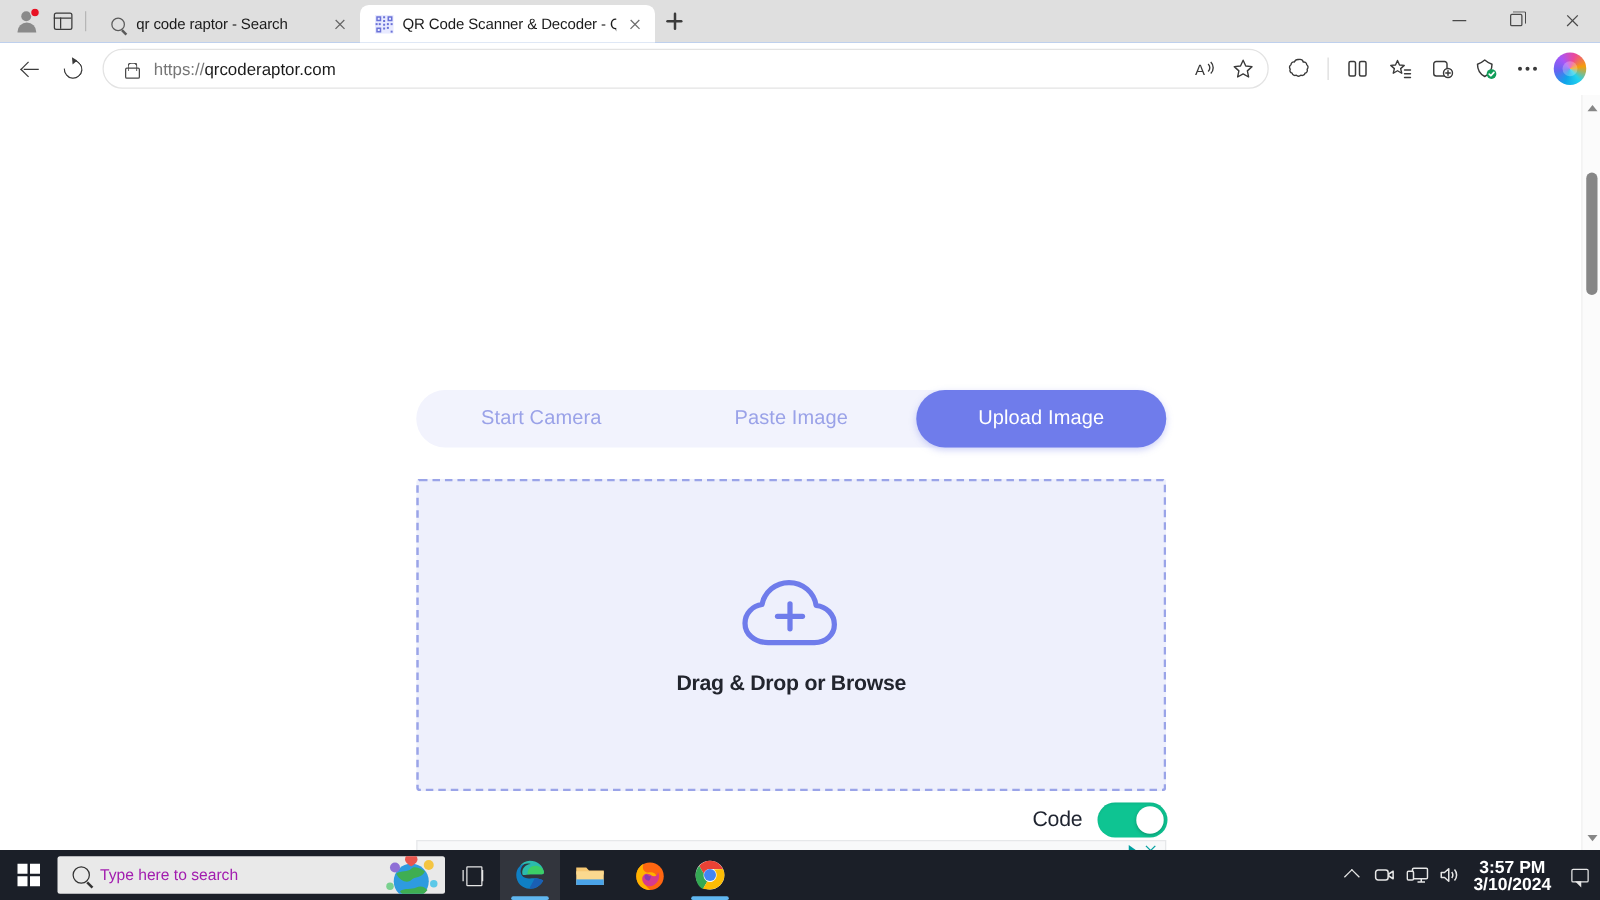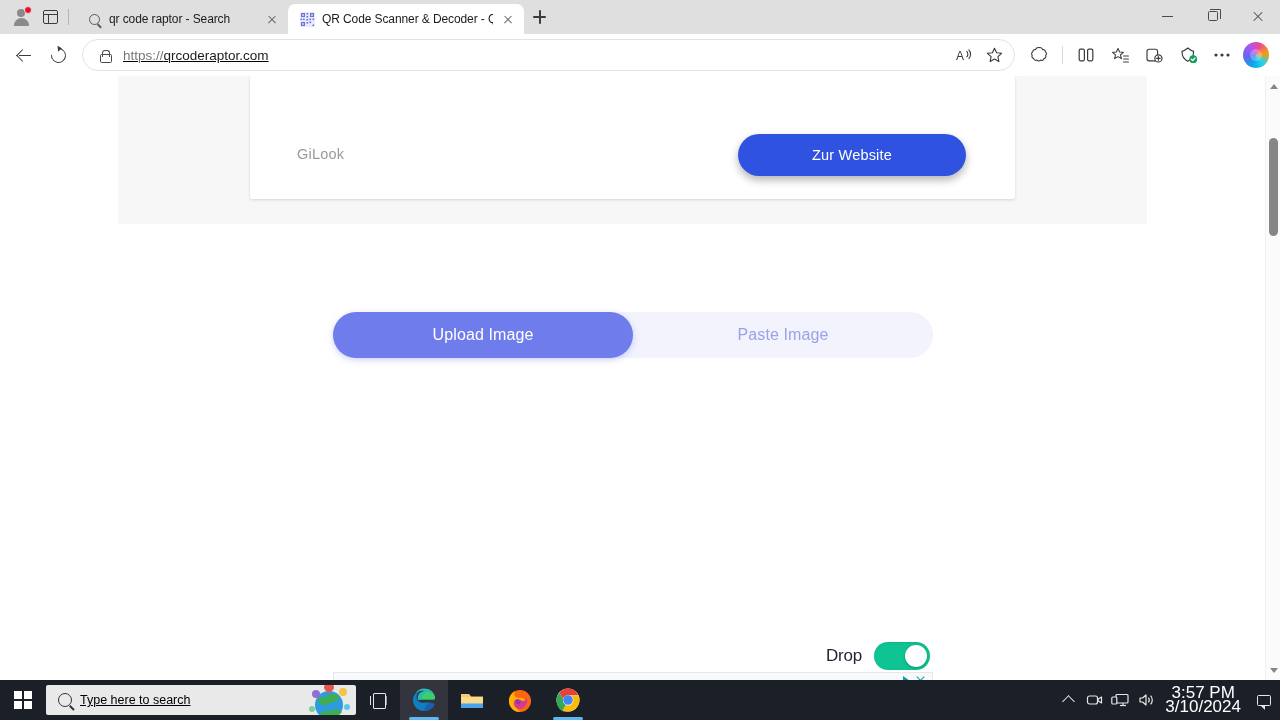--- a/index.html
+++ b/index.html
@@ -115,21 +115,21 @@
     border-top-color: transparent; transform: rotate(-40deg); position: relative;
   }
   .ico-reload::after {
     content: ""; position: absolute; right: -1px; top: -1.5px;
     border-left: 4px solid #3a3a3a; border-top: 3px solid transparent; border-bottom: 3px solid transparent;
     transform: rotate(35deg);
   }
 
   .urlbar {
     flex: 1; height: 32px; background: #fff; border: 1px solid #e3e3e3; border-radius: 16px;
-    display: flex; align-items: center; padding: 0 6px 0 14px; margin: 0 6px; min-width: 0; text-decoration: underline;
+    display: flex; align-items: center; padding: 0 6px 0 14px; margin: 0 6px; min-width: 0;
   }
   .lock-ico { width: 16px; height: 16px; flex: none; position: relative; margin-right: 10px; }
   .lock-ico::before {
     content: ""; position: absolute; left: 3px; top: 6.5px; width: 10px; height: 7.5px;
     border: 1.2px solid #4a4a4a; border-radius: 1.5px;
   }
   .lock-ico::after {
     content: ""; position: absolute; left: 5px; top: 2.5px; width: 6px; height: 6px;
     border: 1.2px solid #4a4a4a; border-bottom: none; border-radius: 3px 3px 0 0;
   }
@@ -245,39 +245,39 @@
   .win-logo { width: 18px; height: 18px; display: grid; grid-template-columns: 1fr 1fr; grid-template-rows: 1fr 1fr; gap: 2px; }
   .win-logo i { background: #fff; display: block; }
   .tb-search {
     width: 310px; height: 30px; background: #e9e9e9; border-radius: 2px;
     display: flex; align-items: center; padding: 0 8px; gap: 8px; position: relative; overflow: hidden;
   }
   .tb-search-ico { width: 14px; height: 14px; border: 1.6px solid #333; border-radius: 50%; position: relative; flex: none; margin-left: 4px; }
   .tb-search-ico::after {
     content: ""; position: absolute; right: -4px; bottom: -3px; width: 6px; height: 1.6px; background: #333; transform: rotate(45deg);
   }
-  .tb-search-text { font-size: 12.5px; color: #000000; text-decoration: underline; }
+  .tb-search-text { font-size: 12.5px; color: #a21caf; }
   .tb-earth { position: absolute; right: 4px; bottom: -10px; width: 46px; height: 46px; }
   .taskview { width: 44px; height: 40px; display: flex; align-items: center; justify-content: center; }
   .tv-glyph { width: 17px; height: 14px; position: relative; }
   .tv-glyph::before {
     content: ""; position: absolute; left: 3px; top: 0; width: 11px; height: 14px; border: 1.4px solid #e6e6e6; border-radius: 1px;
   }
   .tv-glyph::after {
     content: ""; position: absolute; left: 0; top: 2.5px; width: 1.4px; height: 9px; background: #e6e6e6;
     box-shadow: 15.6px 0 0 #e6e6e6;
   }
   .tb-app { width: 48px; height: 40px; display: flex; align-items: center; justify-content: center; position: relative; }
   .tb-app.active { background: rgba(255,255,255,.10); }
   .tb-app .underline { position: absolute; bottom: 0; left: 9px; width: 30px; height: 3px; background: #60b7f0; border-radius: 2px; }
 
   .tray { margin-left: auto; display: flex; align-items: center; height: 40px; padding-right: 2px; }
   .tray-btn { width: 26px; height: 40px; display: flex; align-items: center; justify-content: center; }
   .tray-chev { width: 9px; height: 9px; border-left: 1.3px solid #e6e6e6; border-top: 1.3px solid #e6e6e6; transform: rotate(45deg); margin-top: 3px; }
-  .clock { color: #fff; font-size: 17px; line-height: 14px; text-align: center; padding: 0 9px 0 6px; }
+  .clock { color: #fff; font-size: 14px; line-height: 14px; text-align: center; padding: 0 9px 0 6px; font-weight: bold; }
   .notif { width: 28px; height: 40px; display: flex; align-items: center; justify-content: center; }
   .notif-glyph { width: 14px; height: 11px; border: 1.3px solid #e6e6e6; border-radius: 1.5px; position: relative; }
   .notif-glyph::after {
     content: ""; position: absolute; left: 2px; bottom: -5px; width: 0; height: 0;
     border-left: 5px solid transparent; border-right: 0 solid transparent; border-top: 5px solid #e6e6e6;
   }
 </style>
 </head>
 <body>
 
@@ -422,35 +422,40 @@
       </svg>
     </div>
     <div class="tb-btn">
       <span class="copilot"></span>
     </div>
   </div>
 
   <div class="viewport">
     <div class="page">
 
-      <div class="ad-top">
-        <div class="ad-card">
-          <div class="ad-brand">GiLook</div>
-          <button class="ad-cta">Zur Website</button>
-        </div>
-      </div>
 
       <div class="mode-tabs">
+        <div class="mode-tab">Start Camera</div>
+        <div class="mode-tab">Paste Image</div>
         <div class="mode-tab active">Upload Image</div>
-        <div class="mode-tab">Paste Image</div>
-      </div>
-
+      </div>
+
+      <div class="dropzone">
+        <svg class="cloud-icon" viewBox="0 0 86 62">
+          <path d="M24.5 55 C13.2 55 6 48 6 39.5 C6 31.8 12 25.6 19.6 24.6 C21.6 14.4 30.4 7 41.2 7 C52.3 7 61.4 15 62.9 25.4 C71.2 26.2 77.5 32.7 77.5 40.6 C77.5 48.8 70.6 55 61.6 55 Z" fill="none" stroke="#6f7ceb" stroke-width="4.2" stroke-linejoin="round"></path>
+          <g stroke="#6f7ceb" stroke-width="4.2" stroke-linecap="round">
+            <line x1="42" y1="24" x2="42" y2="44"></line>
+            <line x1="32" y1="34" x2="52" y2="34"></line>
+          </g>
+        </svg>
+        <div class="dz-label">Drag &amp; Drop or Browse</div>
+      </div>
 
       <div class="beep-row">
-        <span class="beep-label">Drop</span>
+        <span class="beep-label">Code</span>
         <span class="switch">
           <span class="switch-knob"></span>
         </span>
       </div>
 
       <div class="ad-bottom">
 
         <div class="adchoices">
           <span class="ac-tri"></span>
           <span class="ac-x"></span>

